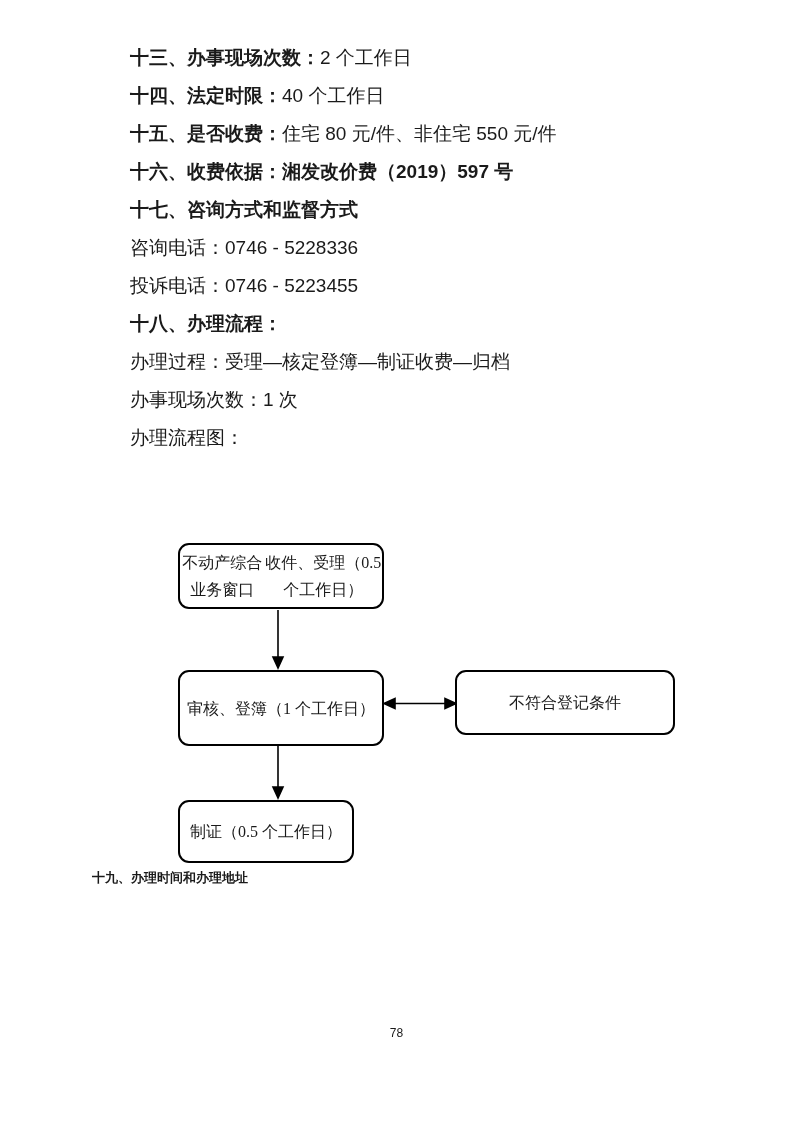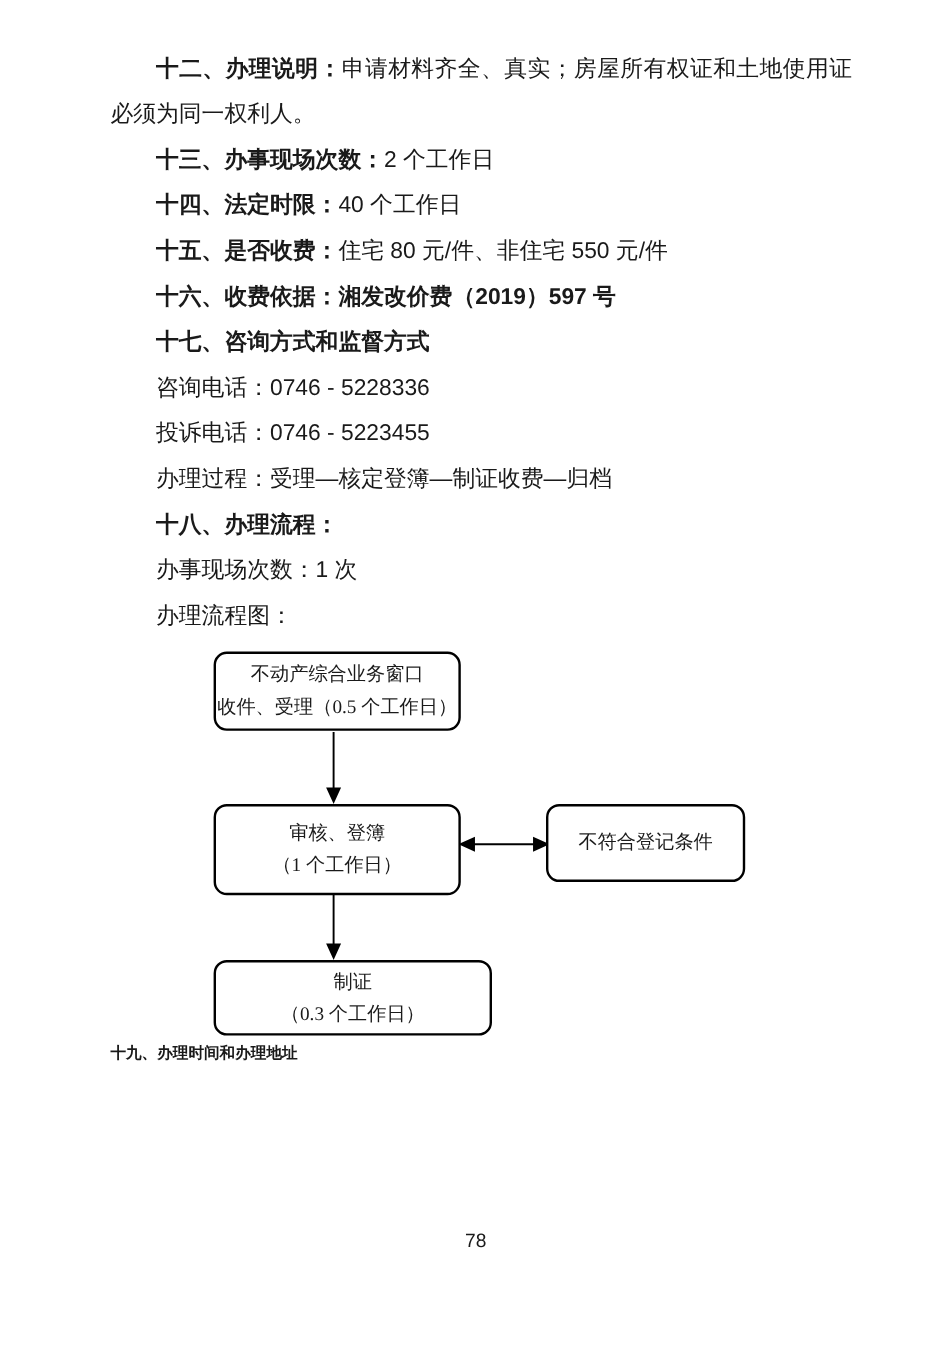--- a/index.html
+++ b/index.html
@@ -28,54 +28,53 @@
     top:533px; left:0; width:793px; height:340px;
     font-family:"Liberation Serif", "DejaVu Serif", serif;
     font-size:16px;
   }
   .flow-svg { position:absolute; top:0; left:0; }
   .flow-box {
     position:absolute;
     border:2px solid #000000;
     border-radius:11px;
     background:#ffffff;
-    display:flex; flex-direction:column;
+    display:flex; flex-direction:row;
     align-items:center; justify-content:center;
     text-align:center;
     line-height:27px;
   }
   .bottom-section {
     position:absolute;
     top:861px; left:92px; width:640px;
     font-size:13px; line-height:33px;
   }
   .bottom-section .heading { font-weight:bold; }
   .footer {
     position:absolute;
     top:1026px; left:0; width:793px;
     text-align:center;
-    font-size:16px;
+    font-size:12px;
   }
 </style>
 </head>
 <body>
 
 <div class="page">
 
   <div class="body-text">
-    <p><b>十二、办理说明：</b><span>申请材料齐全、真实；房屋所有权证和土地使用证必须为同一权利人。</span></p>
     <p><b>十三、办事现场次数：</b><span>2 个工作日</span></p>
     <p><b>十四、法定时限：</b><span>40 个工作日</span></p>
     <p><b>十五、是否收费：</b><span>住宅 80 元/件、非住宅 550 元/件</span></p>
     <p><b>十六、收费依据：湘发改价费（2019）597 号</b><span></span></p>
     <p><b>十七、咨询方式和监督方式</b><span></span></p>
     <p><b></b><span>咨询电话：0746 - 5228336</span></p>
     <p><b></b><span>投诉电话：0746 - 5223455</span></p>
+    <p><b>十八、办理流程：</b><span></span></p>
     <p><b></b><span>办理过程：受理—核定登簿—制证收费—归档</span></p>
-    <p><b>十八、办理流程：</b><span></span></p>
     <p><b></b><span>办事现场次数：1 次</span></p>
     <p><b></b><span>办理流程图：</span></p>
   </div>
 
   <div class="flowchart">
     <svg class="flow-svg" width="793" height="340" viewBox="0 0 793 340">
       <g stroke="#000000" stroke-width="1.6" fill="#000000">
         <line x1="278" y1="77" x2="278" y2="126"></line>
         <polygon points="278,135 273,124 283,124"></polygon>
         <line x1="278" y1="203" x2="278" y2="256"></line>
@@ -86,26 +85,26 @@
       </g>
     </svg>
     <div class="flow-box" style="left:178px; top:10px; width:206px; height:66px;">
       <div>不动产综合业务窗口</div>
       <div>收件、受理（0.5 个工作日）</div>
     </div>
     <div class="flow-box" style="left:178px; top:137px; width:206px; height:76px;">
       <div>审核、登簿</div>
       <div>（1 个工作日）</div>
     </div>
-    <div class="flow-box" style="left:455px; top:137px; width:166px; height:65px;">
+    <div class="flow-box" style="left:455px; top:137px; width:220px; height:65px;">
       <div>不符合登记条件</div>
     </div>
-    <div class="flow-box" style="left:178px; top:267px; width:232px; height:63px;">
+    <div class="flow-box" style="left:178px; top:267px; width:176px; height:63px;">
       <div>制证</div>
-      <div>（0.3 个工作日）</div>
+      <div>（0.5 个工作日）</div>
     </div>
   </div>
 
   <div class="bottom-section">
     <div class="heading">十九、办理时间和办理地址</div>
   </div>
 
   <div class="footer">
     <span>78</span>
   </div>

